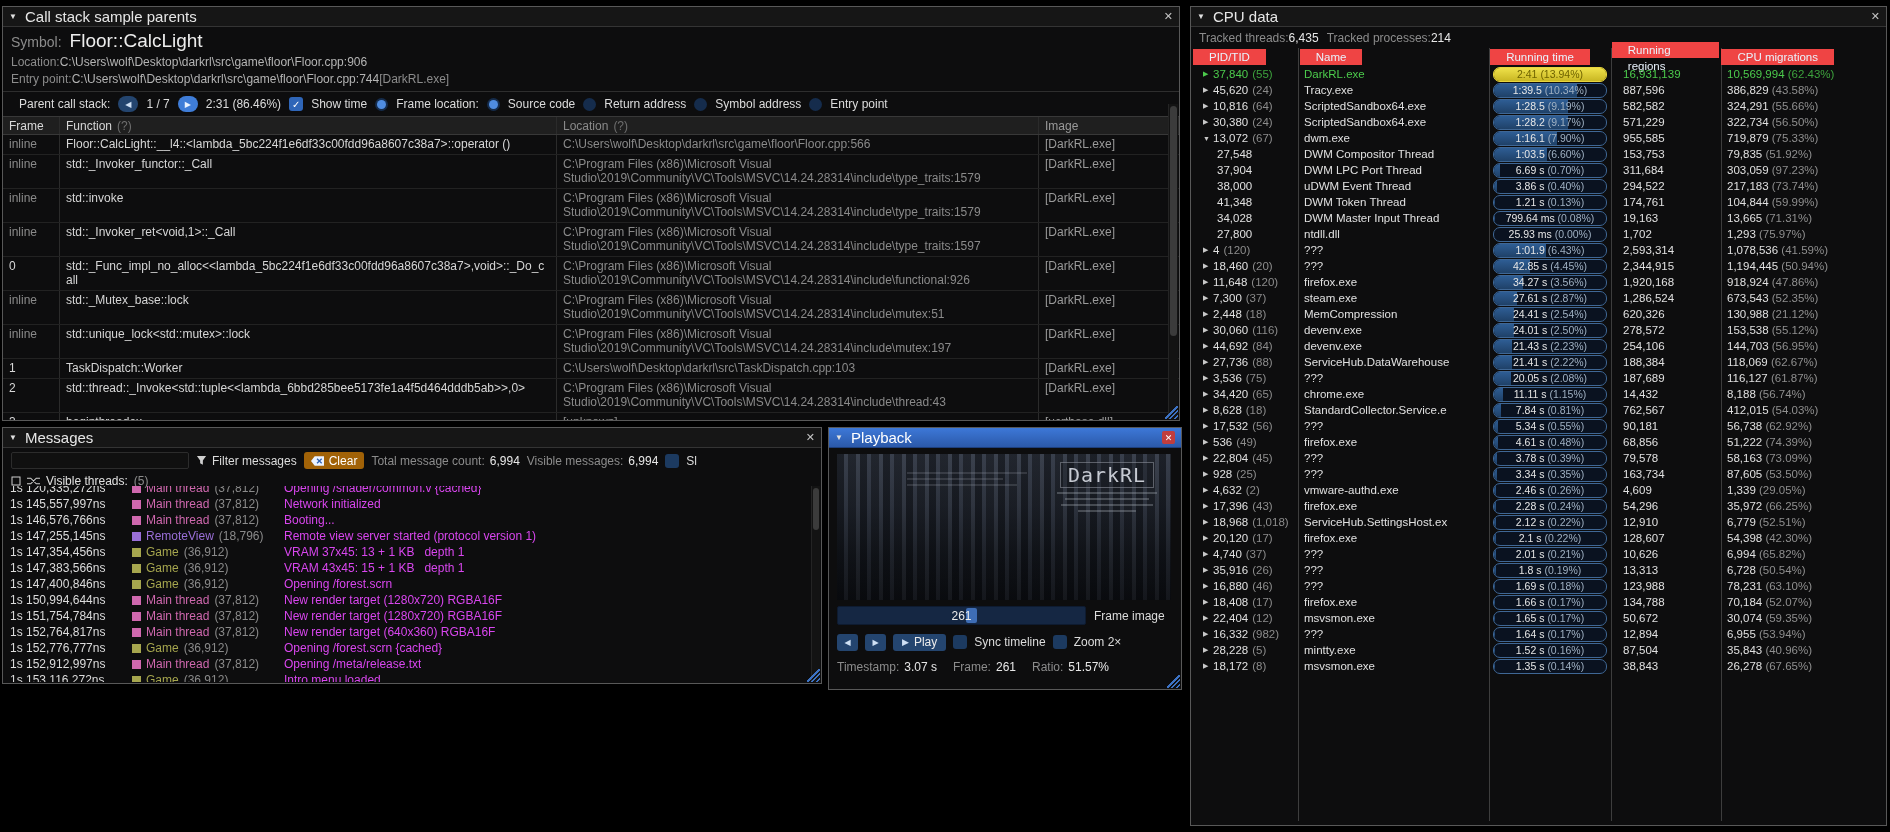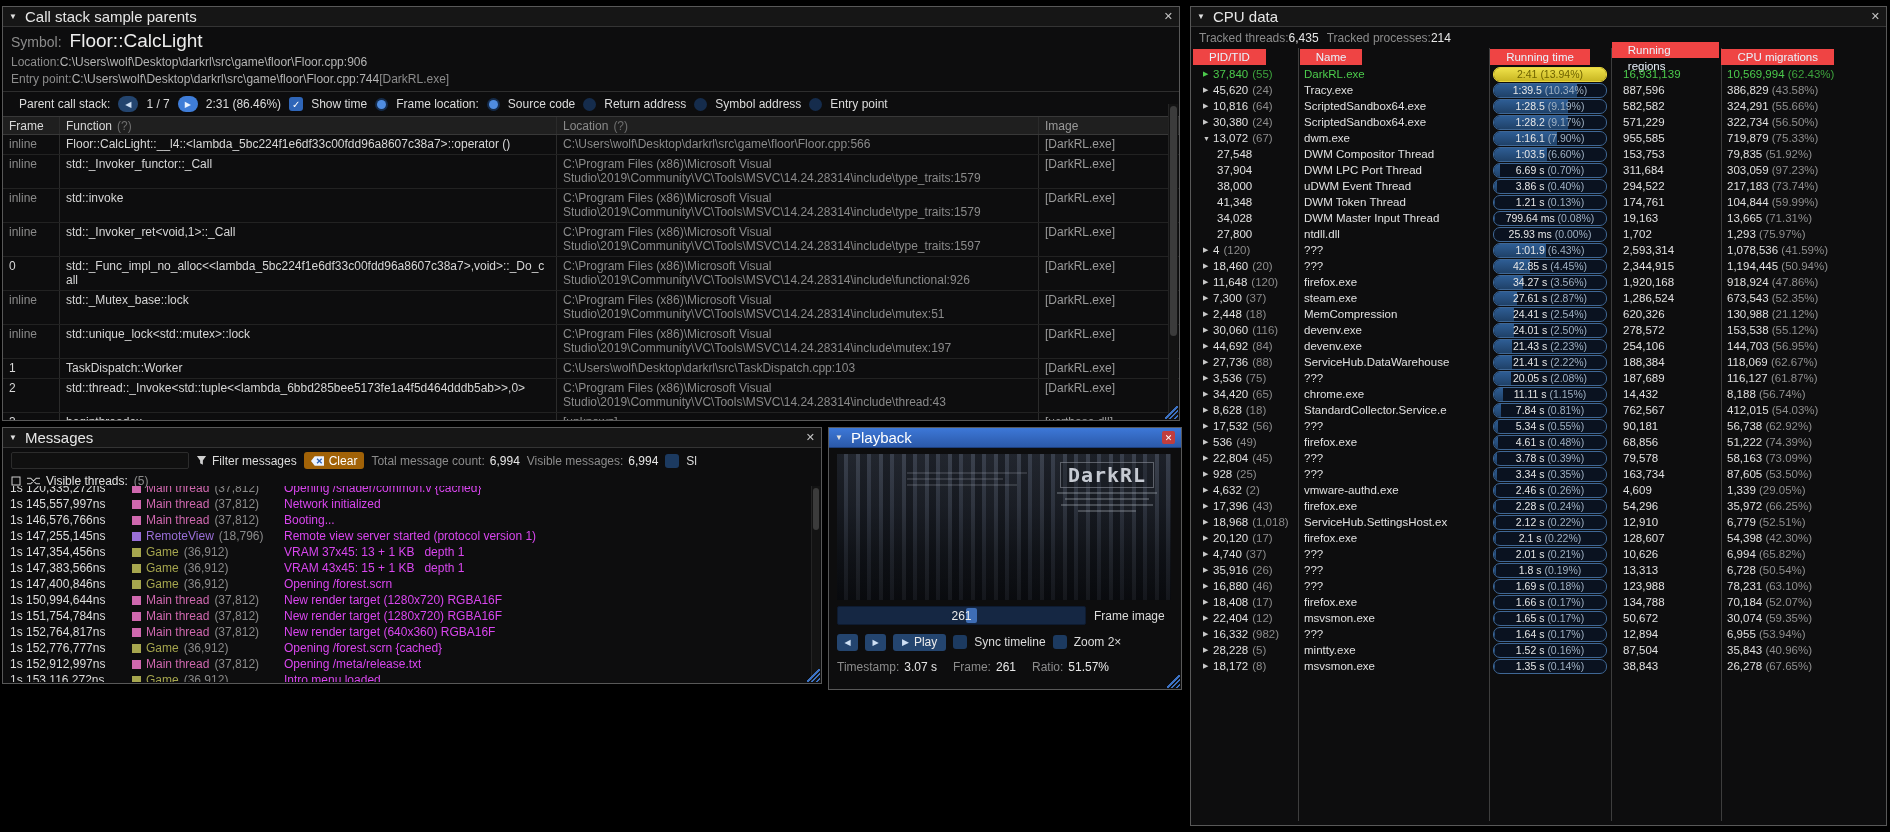--- a/index.html
+++ b/index.html
@@ -70,21 +70,21 @@
   .mtid{color:#8a8a8a}
   .msg-text{color:#d946ef;white-space:pre;overflow:hidden}
   #ms-scroll{top:58px;right:1px;bottom:1px;width:8px}
   
   #playback-panel{left:828px;top:427px;width:354px;height:263px}
   .pb-image{position:relative;margin:6px 8px 3px;width:334px;height:146px;overflow:hidden;
     background:
       repeating-linear-gradient(90deg, rgba(8,10,14,.55) 0 7px, rgba(72,80,96,.18) 7px 11px, rgba(10,12,16,.45) 11px 19px, rgba(92,100,114,.15) 19px 23px),
       linear-gradient(180deg,#353b47 0%,#272c36 35%,#15181e 68%,#090a0d 100%)}
   .pb-logo{position:absolute;top:8px;right:14px;text-align:center}
-  .pb-logo-text{display:inline-block;font-family:"DejaVu Sans Mono",monospace;font-weight:bold;font-size:20px;
+  .pb-logo-text{display:inline-block;font-family:"DejaVu Sans Mono",monospace;font-weight:normal;font-size:20px;
     letter-spacing:1px;color:#c6cad2;border:1px solid rgba(175,180,190,.45);padding:0 7px;background:rgba(20,22,28,.35)}
   .pb-lines i{display:block;height:2px;margin:4px auto 0;background:rgba(195,200,210,.28)}
   .pb-lines2{position:absolute;top:14px;left:70px}
   .pb-lines2 i{display:block;height:2px;margin:4px 0 0;background:rgba(180,185,195,.18)}
   .pb-slider-row{display:flex;align-items:center;gap:8px;padding:2px 8px;height:21px}
   .pb-slider{position:relative;width:247px;height:17px;background:#152743;border:1px solid #0e1b30;border-radius:2px;flex:none}
   .pb-grab{position:absolute;top:1px;bottom:1px;width:11px;border-radius:2px;background:#3e6db5}
   .pb-val{position:absolute;inset:0;display:flex;align-items:center;justify-content:center;color:#ececec}
   .pb-buttons{display:flex;align-items:center;gap:7px;padding:3px 8px;height:22px}
   .pb-sq{width:21px;height:17px;background:#24456f;border-radius:3px;color:#cfe0f4;font-size:8px;

